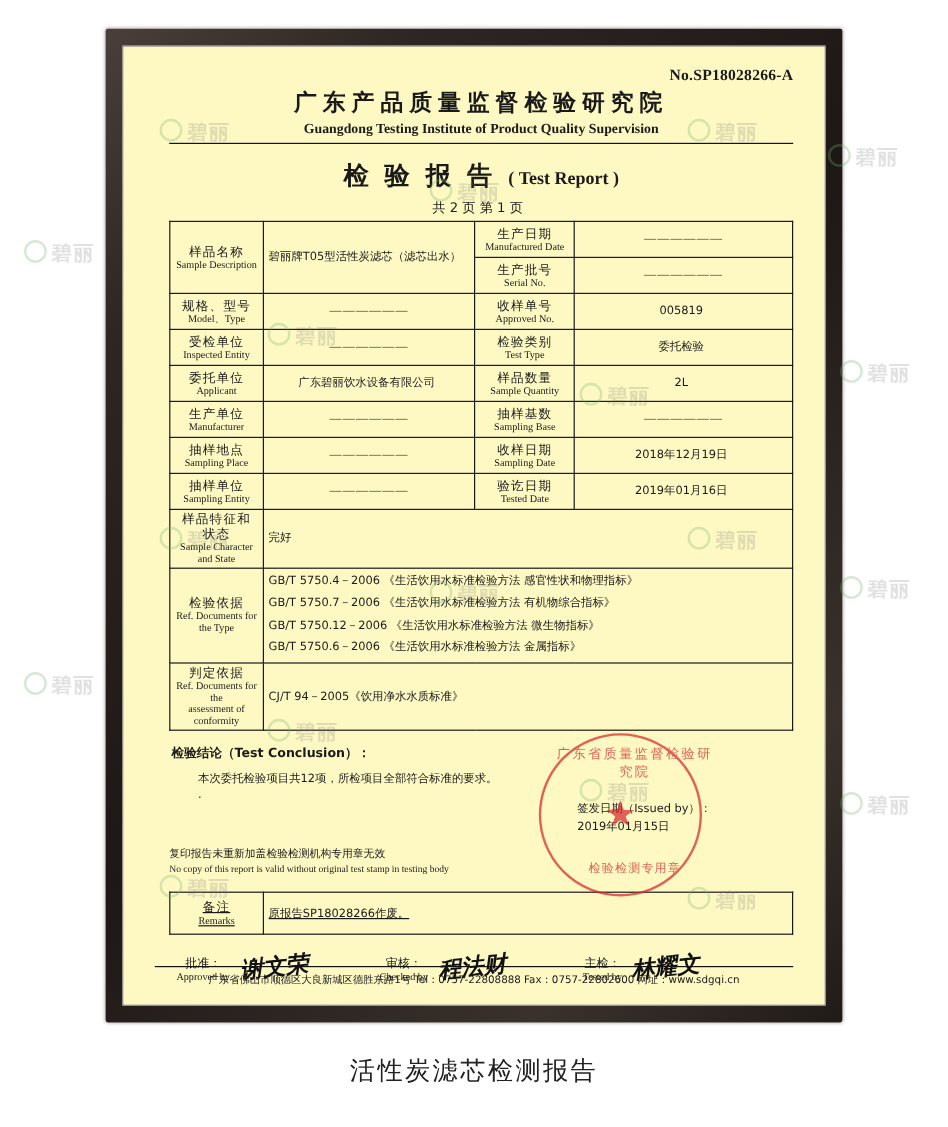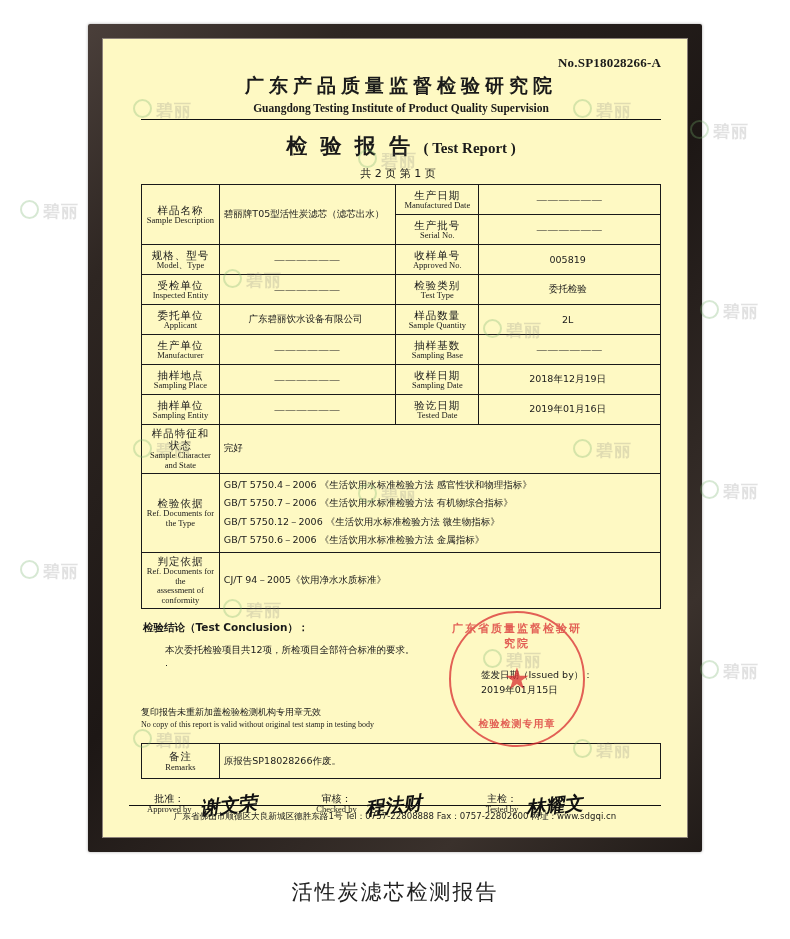--- a/index.html
+++ b/index.html
@@ -206,53 +206,55 @@
   .stamp .star {
     position: absolute;
     left: 50%; top: 50%;
     transform: translate(-50%,-50%);
     color: #d8262c;
     font-size: 30px;
     line-height: 1;
   }
   .stamp .arc-top, .stamp .arc-bottom {
     position: absolute;
-    left: 0; width: 100%;
+    left: 12px; width: 100%;
     text-align: center;
     color: #d8262c;
     font-family: "DejaVu Sans", sans-serif;
-    font-weight: bold;
+    font-weight: normal;
   }
   .stamp .arc-top { top: 8px; font-size: 11px; letter-spacing: 2px; }
   .stamp .arc-bottom { bottom: 14px; font-size: 10px; letter-spacing: 1px; }
 
   
   table.remarks {
     width: 100%;
     border-collapse: collapse;
     table-layout: fixed;
     margin-top: 12px;
     font-size: 10px;
+    text-decoration: underline;
   }
   table.remarks td {
     border: 1px solid #1a1a1a;
     height: 30px;
     padding: 2px 4px;
     vertical-align: middle;
   }
 
   
   .signrow {
     display: flex;
     margin-top: 14px;
     padding: 0 6px;
   }
   .sigcell {
     flex: 1;
     display: flex;
+    align-items: flex-end;
   }
   .siglbl {
     line-height: 1.15;
     text-align: center;
     margin-right: 8px;
   }
   .siglbl .cn { display: block; font-family: "DejaVu Sans", sans-serif; font-size: 10px; }
   .siglbl .en { display: block; font-family: "Liberation Serif", serif; font-size: 8.5px; }
   .sigmark {
     font-family: "DejaVu Serif", serif;

